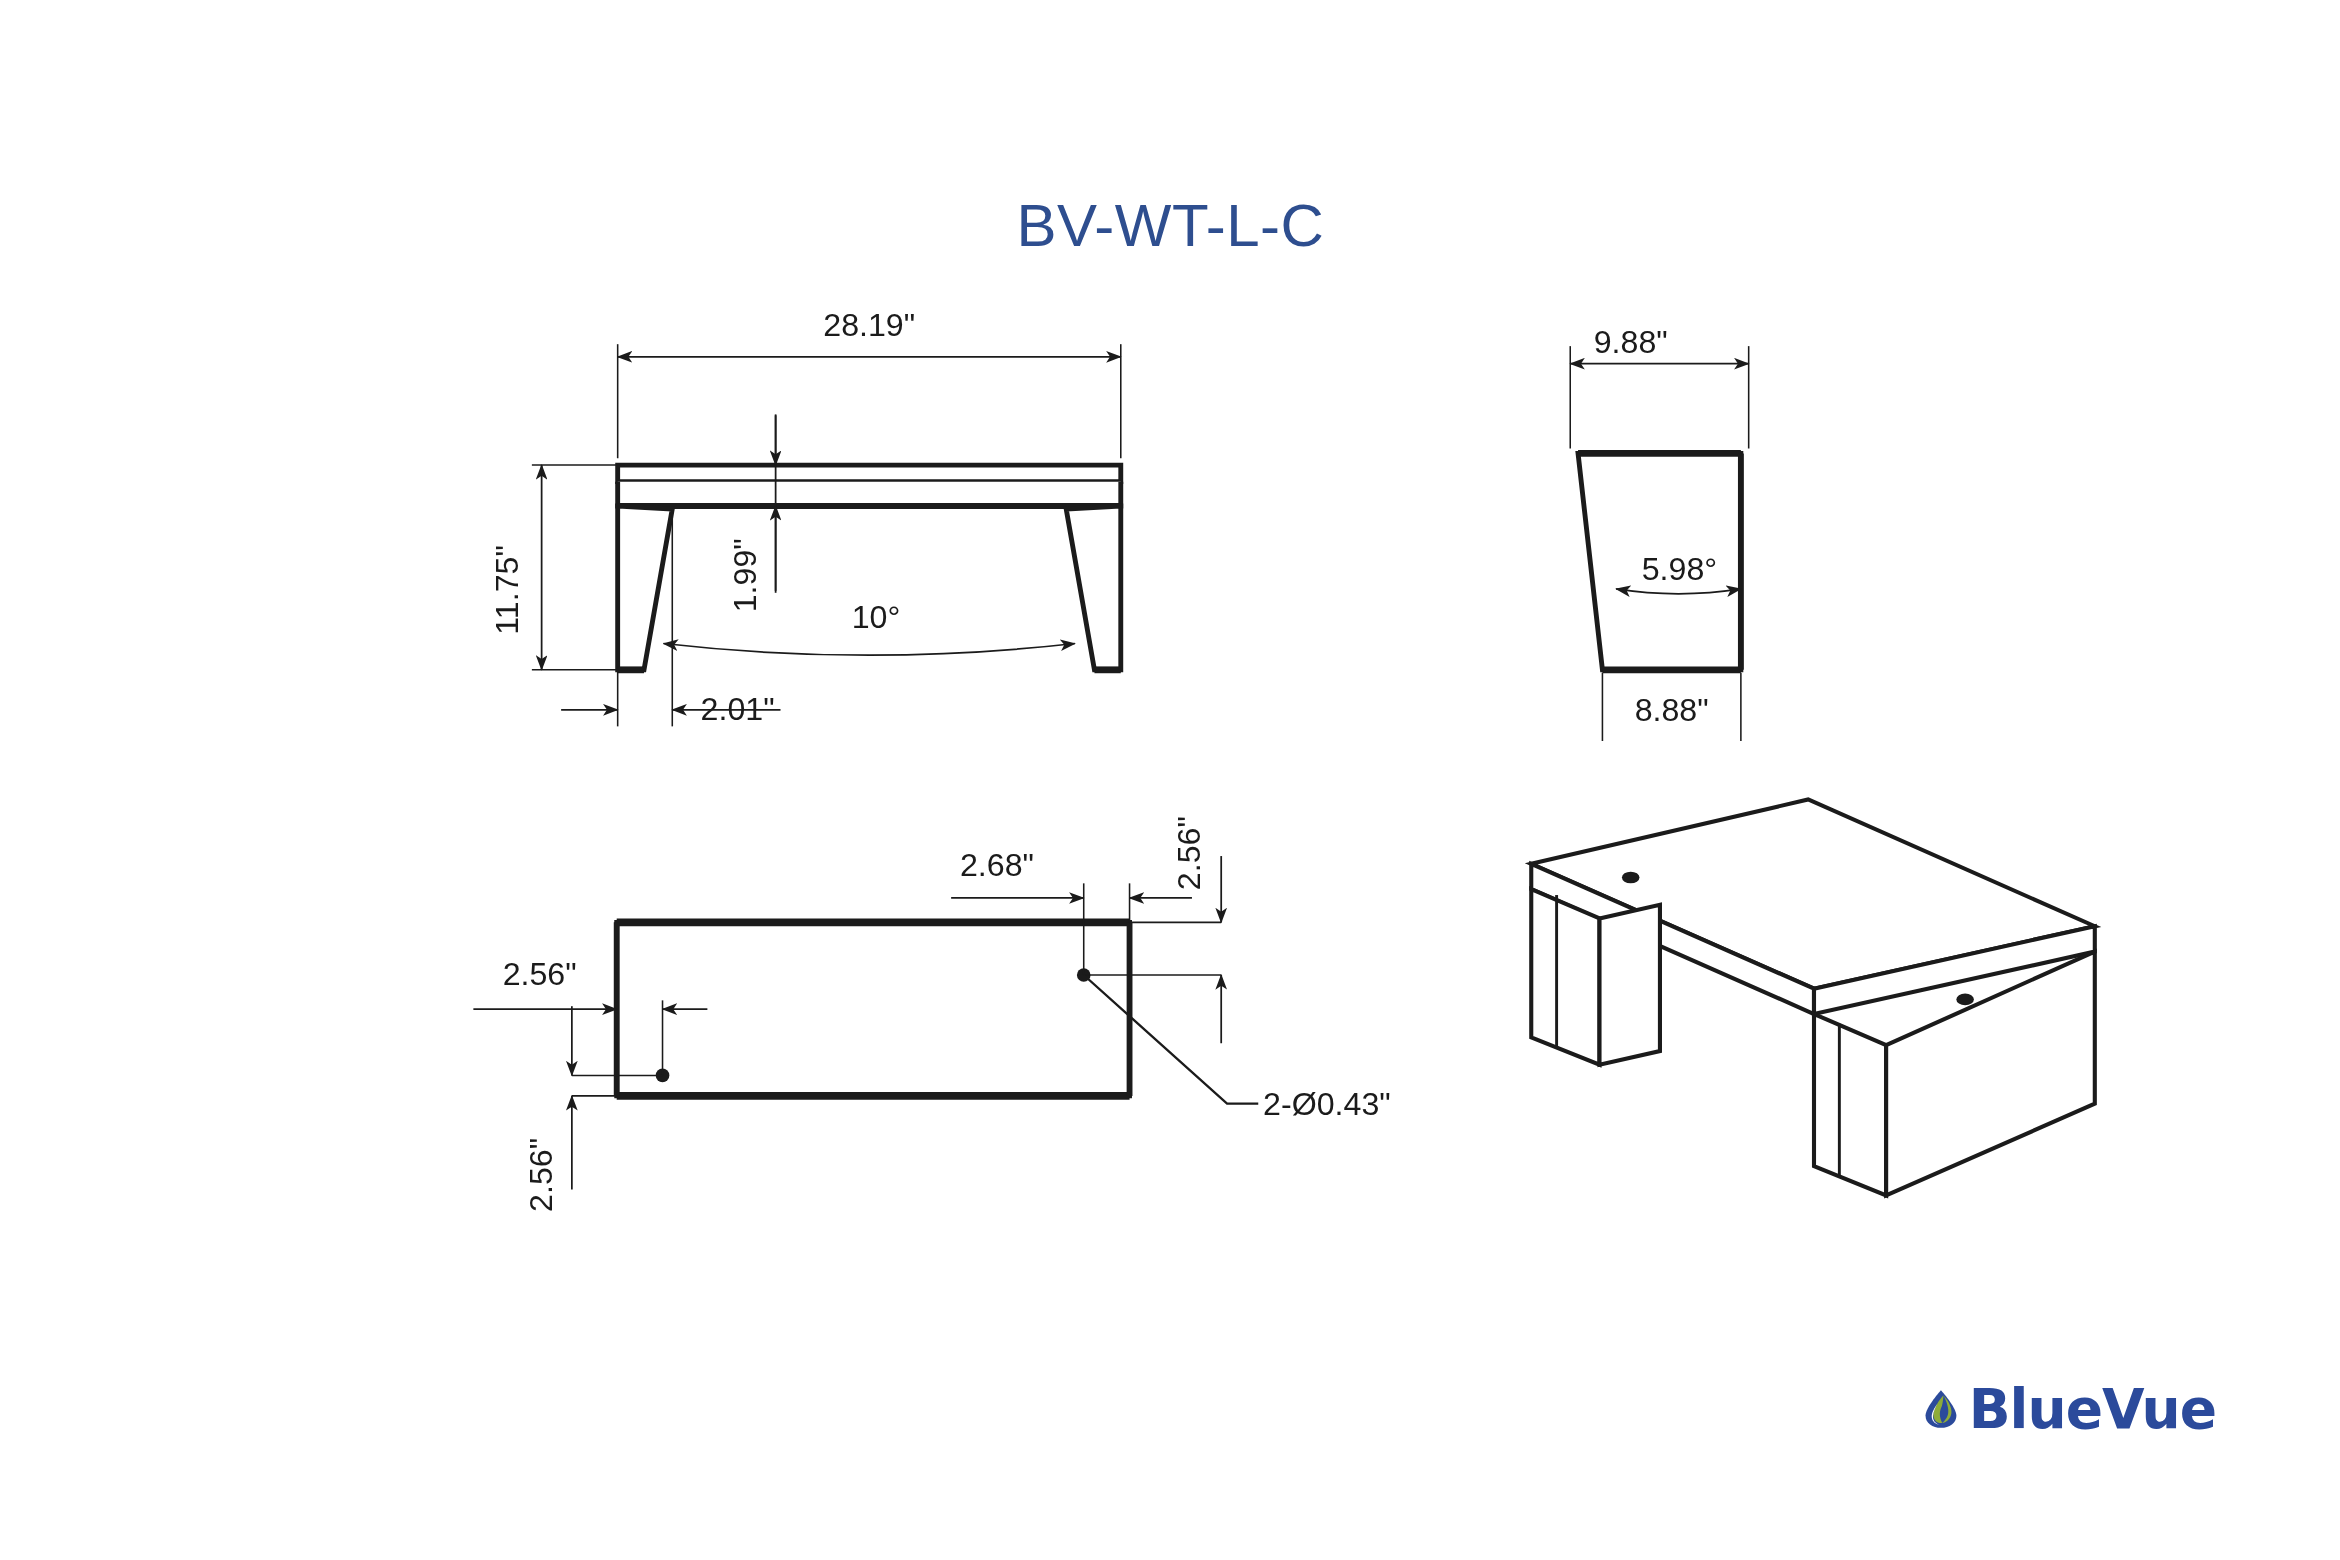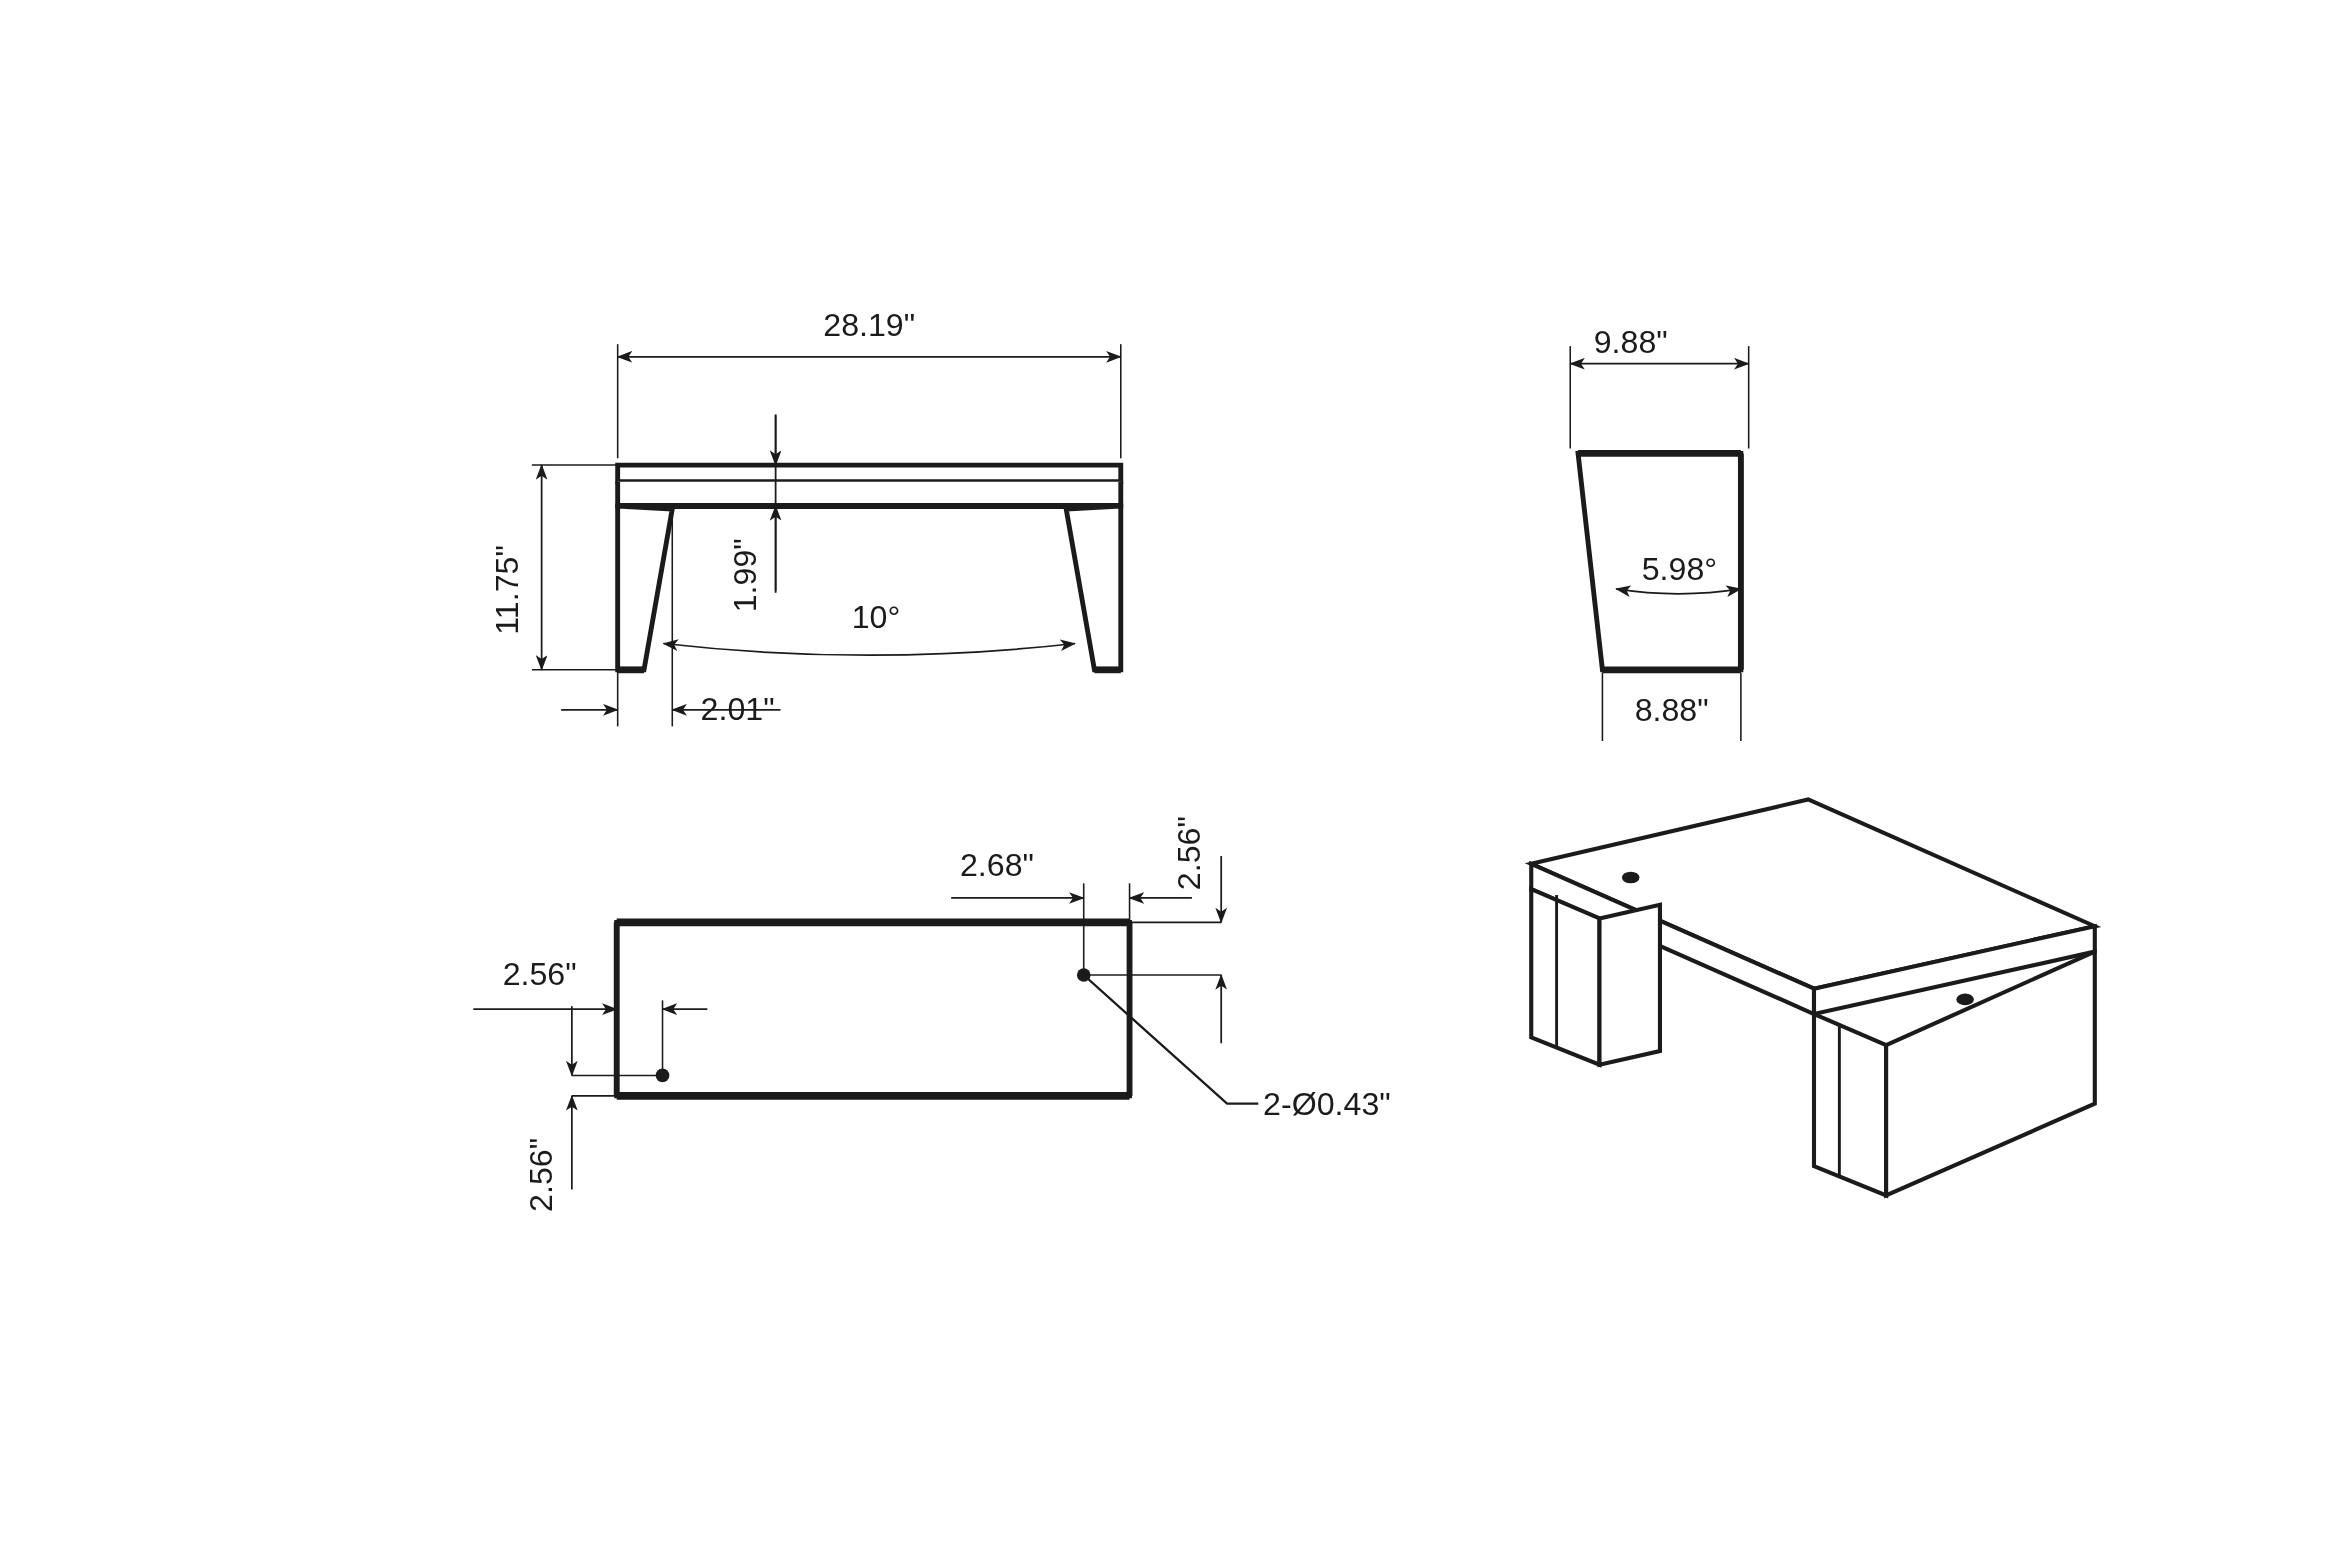--- a/index.html
+++ b/index.html
@@ -61,20 +61,21 @@
     font-family: "Liberation Sans", sans-serif;
     font-size: 33px;
     fill: #1b1b1b;
   }
 </style>
 </head>
 <body>
 
 <div id="sheet">
 
+  <div class="page-title">BV-WT-L-C</div>
 
   <svg class="drawing-svg" viewBox="0 0 2400 1600">
 
     <defs>
       <marker id="arrEnd" markerWidth="16" markerHeight="12" refX="15" refY="6" orient="auto" markerUnits="userSpaceOnUse">
         <path d="M0,0 L16,6 L0,12 L4,6 Z" fill="#1b1b1b"></path>
       </marker>
       <marker id="arrStart" markerWidth="16" markerHeight="12" refX="1" refY="6" orient="auto" markerUnits="userSpaceOnUse">
         <path d="M16,0 L0,6 L16,12 L12,6 Z" fill="#1b1b1b"></path>
       </marker>
@@ -238,15 +239,28 @@
     <text class="dim-text" x="566" y="1205" text-anchor="middle" transform="rotate(-90 566 1205)">2.56"</text>
 
     <text class="dim-text" x="1022" y="898" text-anchor="middle">2.68"</text>
 
     <text class="dim-text" x="1230" y="875" text-anchor="middle" transform="rotate(-90 1230 875)">2.56"</text>
 
     <text class="dim-text" x="1295" y="1144" text-anchor="start">2-Ø0.43"</text>
 
   </svg>
 
+  <div id="logo">
+    <svg width="84" height="94" viewBox="0 0 86 96">
+      <path d="M43,3 C43,3 80,44 80,64 C80,81.5 63.4,93 43,93
+               C22.6,93 6,81.5 6,64 C6,44 43,3 43,3 Z" fill="#2b4a9b"></path>
+      <path d="M49,15 C49,15 23,44 25,64 C26.3,77 37,84 46,81
+               C40,70 38,56 44,44 C48,36 49,15 49,15 Z" fill="#8eac39"></path>
+      <path d="M50,16 C56,30 63,46 60,60 C57.5,72 48,80 46,81
+               C55,81 66,72 68,58 C70,42 58,26 50,16 Z" fill="#8eac39"></path>
+      <path d="M34,36 C26,48 20,58 21,68 C22,78 30,85 40,86
+               C28,82 23,73 24,64 C25,53 30,44 34,36 Z" fill="#ffffff"></path>
+    </svg>
+    <span class="wordmark">BlueVue</span>
+  </div>
 
 </div>
 
 
 </body></html>

